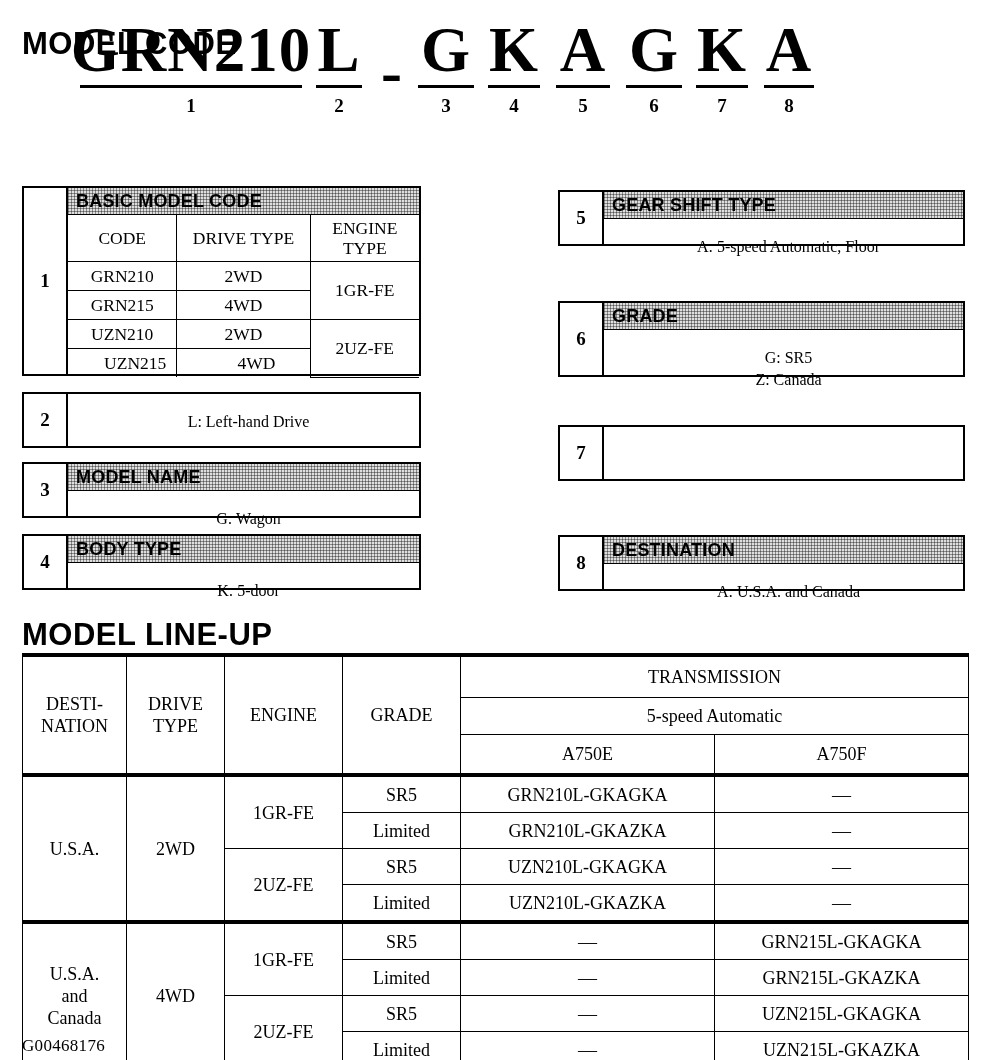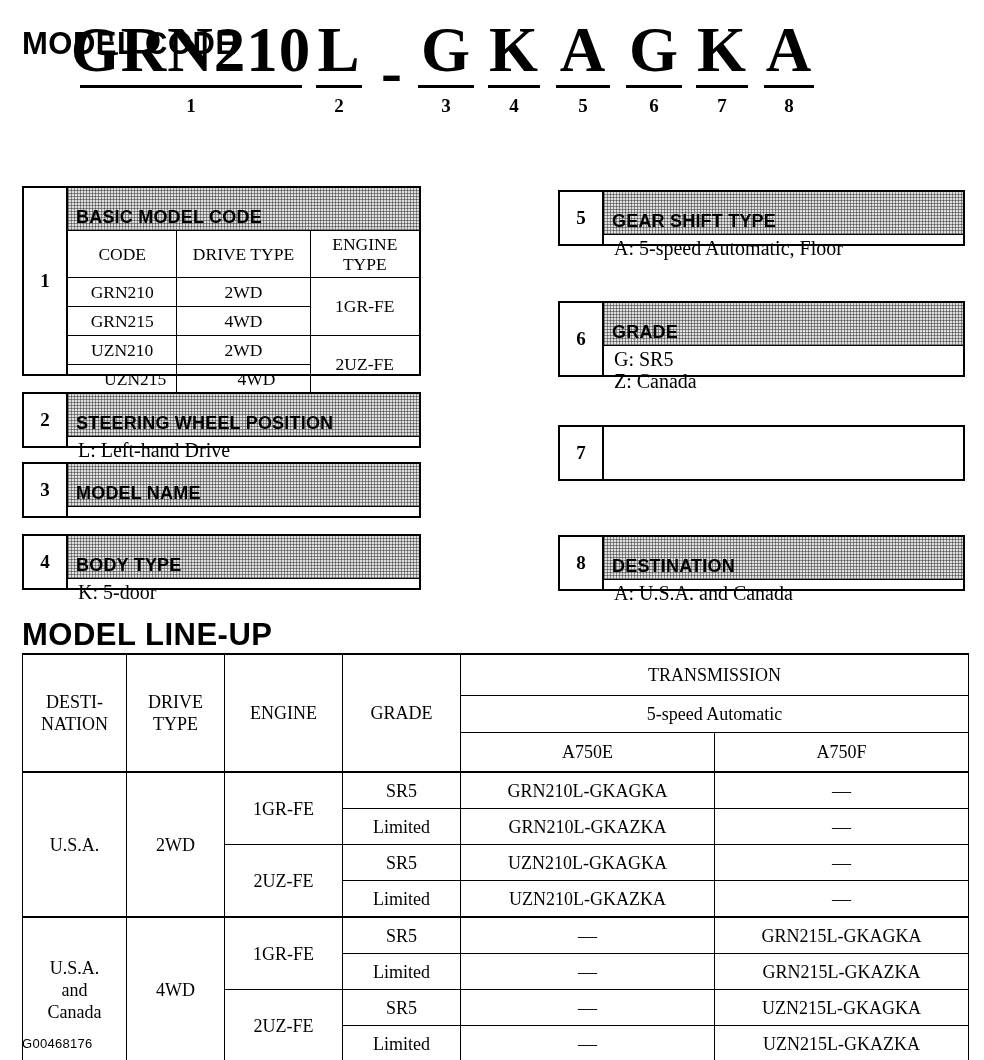--- a/index.html
+++ b/index.html
@@ -106,36 +106,37 @@
     flex: 1 1 auto;
     display: flex;
     flex-direction: column;
     min-width: 0;
   }
   .box-title {
     font-family: "Liberation Sans", sans-serif;
     font-weight: bold;
     font-size: 18px;
     letter-spacing: 0.2px;
-    padding: 18px 0 2px 8px;
+    padding: 2px 0 2px 8px;
     box-sizing: border-box;
     border-bottom: 1.5px solid #000;
     background-color: #dedede;
     background-image:
       repeating-linear-gradient(0deg, rgba(0,0,0,0.38) 0 1px, transparent 1px 3px),
       repeating-linear-gradient(90deg, rgba(0,0,0,0.38) 0 1px, transparent 1px 3px);
     background-size: 3px 3px;
     line-height: 22px;
     white-space: nowrap;
   }
   .box-lines {
     flex: 1 1 auto;
-    padding: 2px 0 3px 10px;
-    font-size: 20px;
+    padding: 17px 0 3px 10px;
+    font-size: 16px;
     line-height: 22px;
+    text-align: center;
   }
   .box-lines div { white-space: nowrap; }
 
   
   #box-1 { left: 22px;  top: 186px; width: 399px; height: 190px; }
   #box-2 { left: 22px;  top: 392px; width: 399px; height: 56px; }
   #box-3 { left: 22px;  top: 462px; width: 399px; height: 56px; }
   #box-4 { left: 22px;  top: 534px; width: 399px; height: 56px; }
   #box-5 { left: 558px; top: 190px; width: 407px; height: 56px; }
   #box-6 { left: 558px; top: 301px; width: 407px; height: 76px; }
@@ -179,40 +180,40 @@
     font-size: 18px;
   }
   #lineup-table td, #lineup-table th {
     border: 1.5px solid #000;
     text-align: center;
     vertical-align: middle;
     font-weight: normal;
     padding: 1px 2px;
     line-height: 22px;
   }
-  #lineup-table .outer-top td, #lineup-table .outer-top th { border-top: 2px solid #000000; margin-left: 20px; }
+  #lineup-table .outer-top td, #lineup-table .outer-top th { border-top: 4px solid #000000; margin-left: 20px; }
   #lineup-table col.c-dest   { width: 104px; }
   #lineup-table col.c-drive  { width: 98px; }
   #lineup-table col.c-engine { width: 118px; }
   #lineup-table col.c-grade  { width: 118px; }
   #lineup-table col.c-a750e  { width: 254px; }
   #lineup-table col.c-a750f  { width: 254px; }
   #lineup-table tr.hdr-a td { height: 38px; }
   #lineup-table tr.hdr-b td { height: 34px; }
   #lineup-table tr.hdr-c td { height: 36px; }
   #lineup-table tr.data td  { height: 33px; }
   .dash { font-size: 19px; letter-spacing: 0; }
 
   
   #footer-code {
     position: absolute;
     left: 22px;
     top: 1036px;
-    font-family: Liberation Sans, sans-serif;
-    font-size: 13px;
+    font-family: Liberation Serif, serif;
+    font-size: 17px;
     letter-spacing: 0.3px;
     color: #000;
   }
 </style>
 </head>
 <body>
 
 <div class="section-heading" id="heading-model-code">MODEL CODE</div>
 
 <div id="model-code-display">
@@ -308,31 +309,33 @@
         <td class="nobottom">4WD</td>
       </tr>
     </tbody>
       </table>
   </div>
 </div>
 
 <div class="code-box" id="box-2">
   <div class="box-num">2</div>
   <div class="box-body">
-    <div class="box-title">STEERING WHEEL POSITION</div>
     <div class="box-lines">
       <div>L: Left-hand Drive</div>
     </div>
   </div>
 </div>
 
 <div class="code-box" id="box-3">
   <div class="box-num">3</div>
   <div class="box-body">
     <div class="box-title">MODEL NAME</div>
+    <div class="box-lines">
+      <div>G: Wagon</div>
+    </div>
   </div>
 </div>
 
 <div class="code-box" id="box-4">
   <div class="box-num">4</div>
   <div class="box-body">
     <div class="box-title">BODY TYPE</div>
     <div class="box-lines">
       <div>K: 5-door</div>
     </div>

